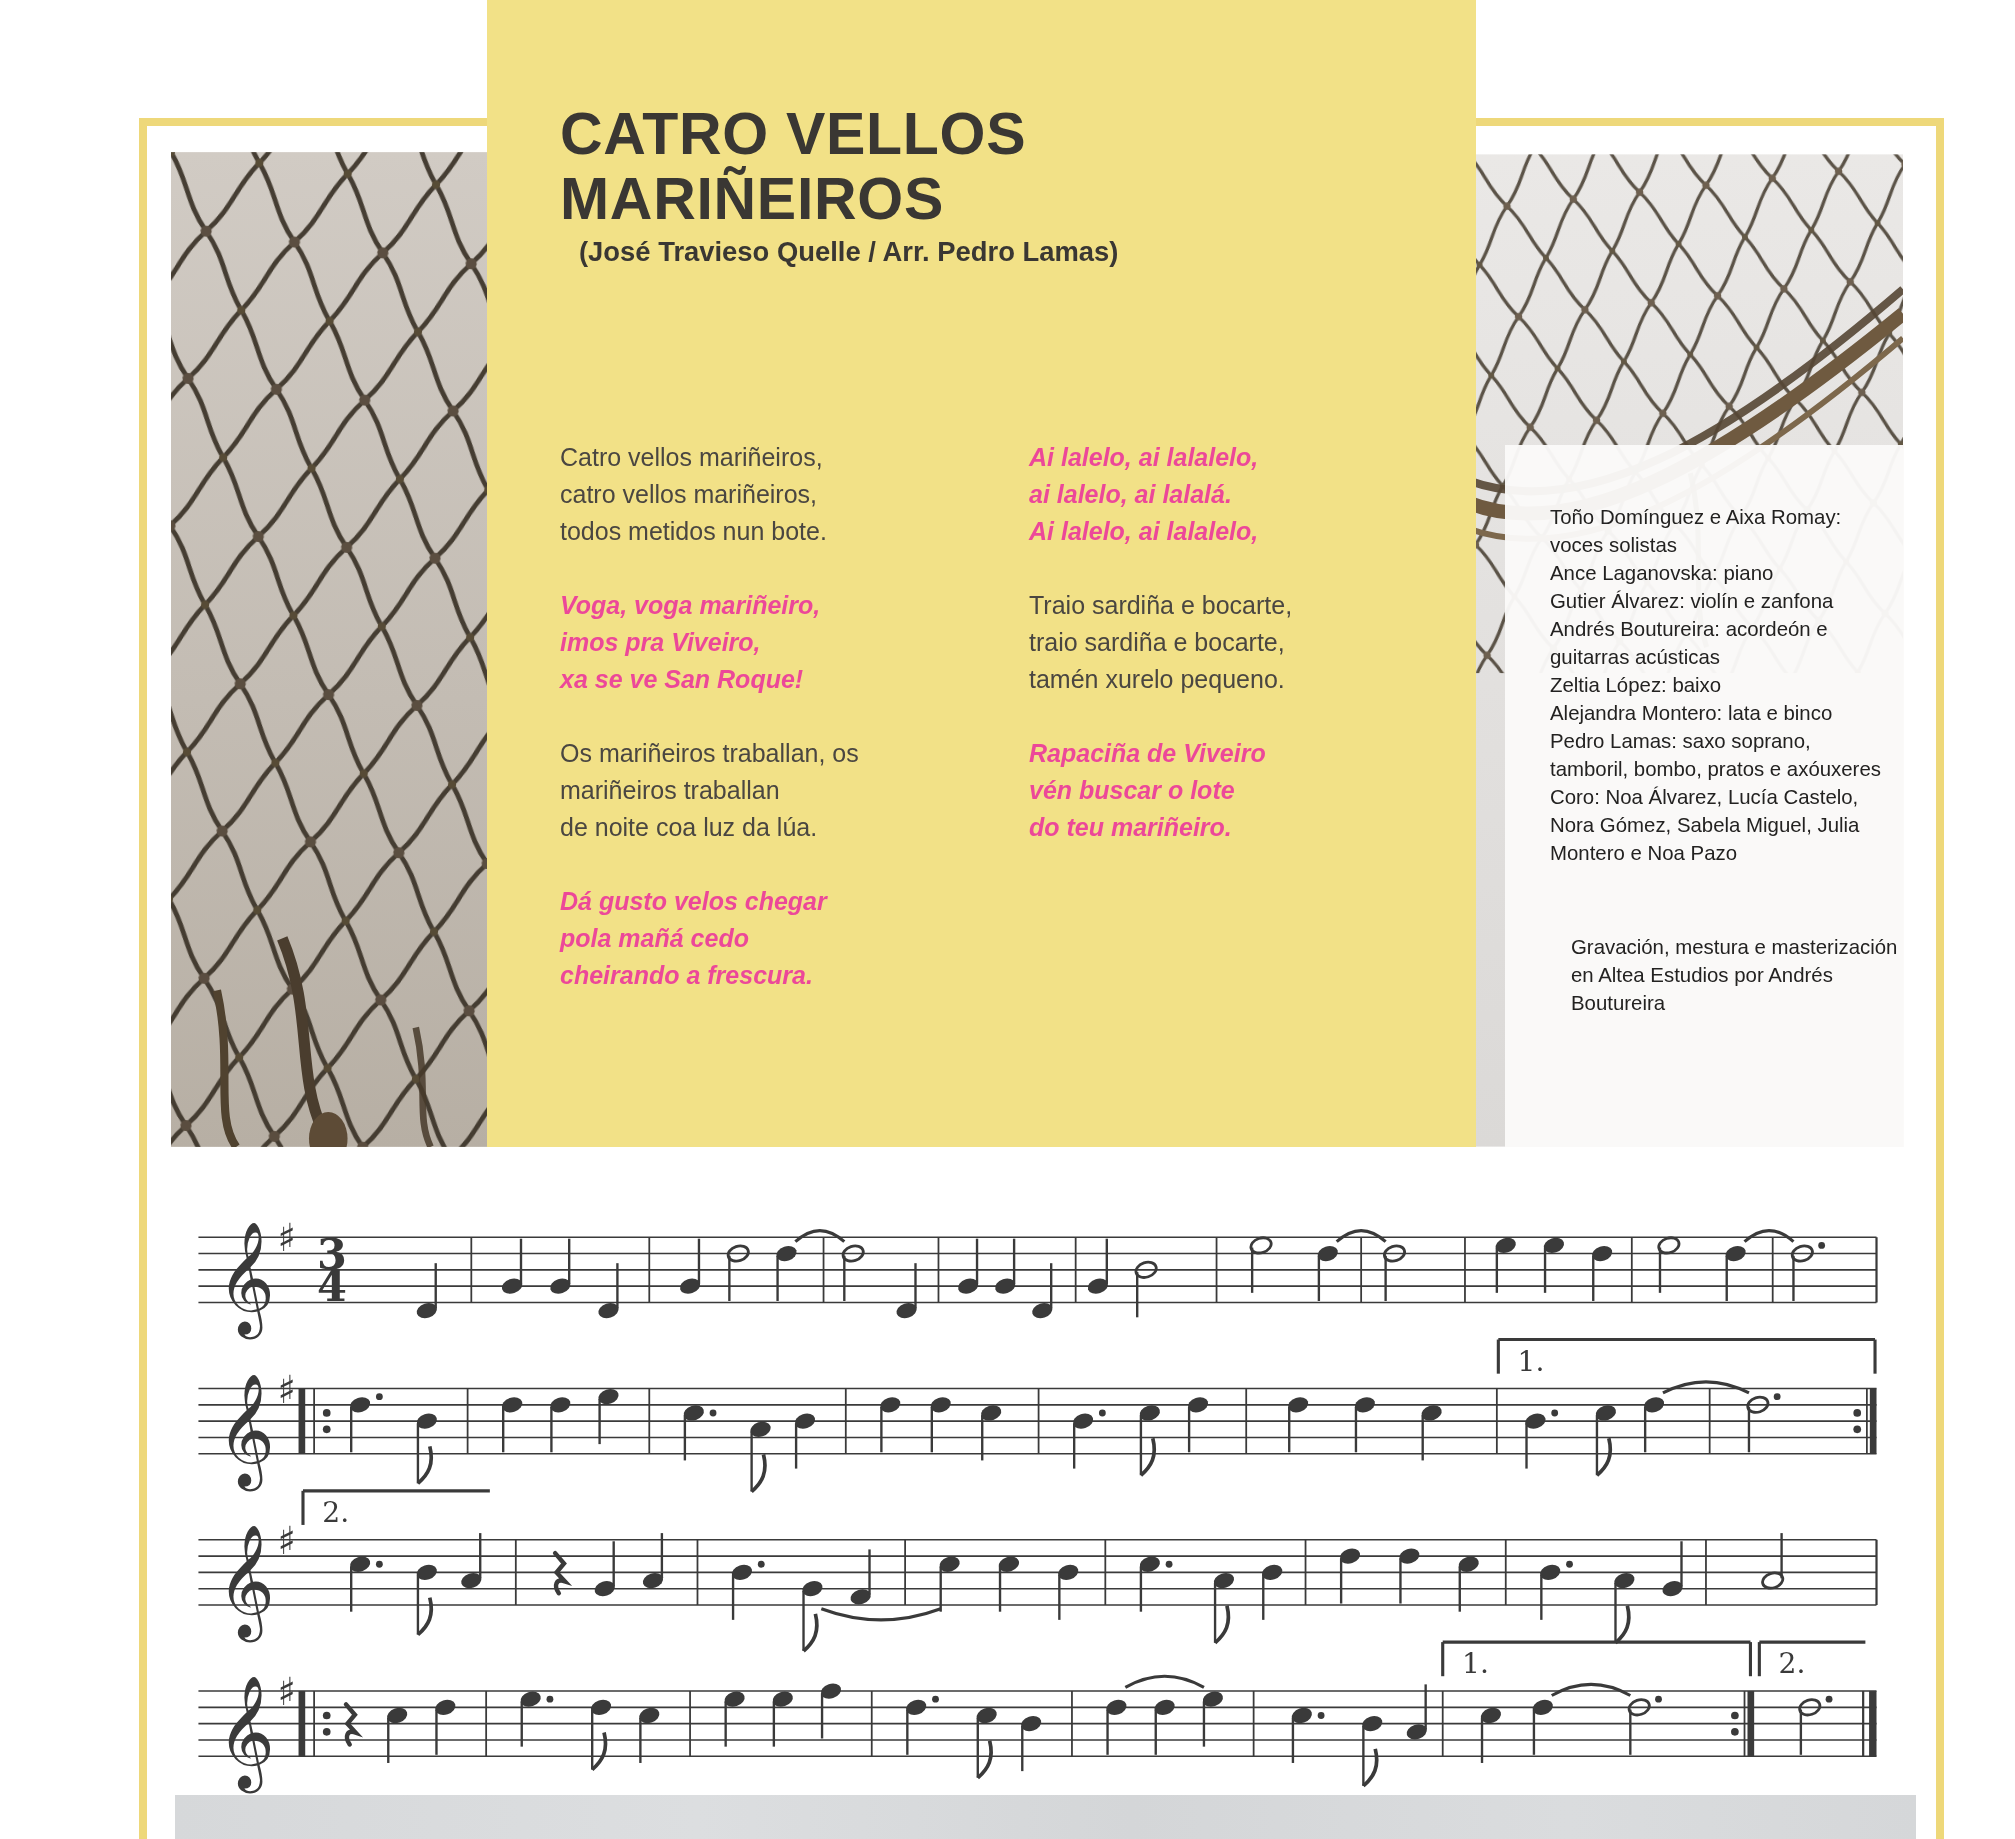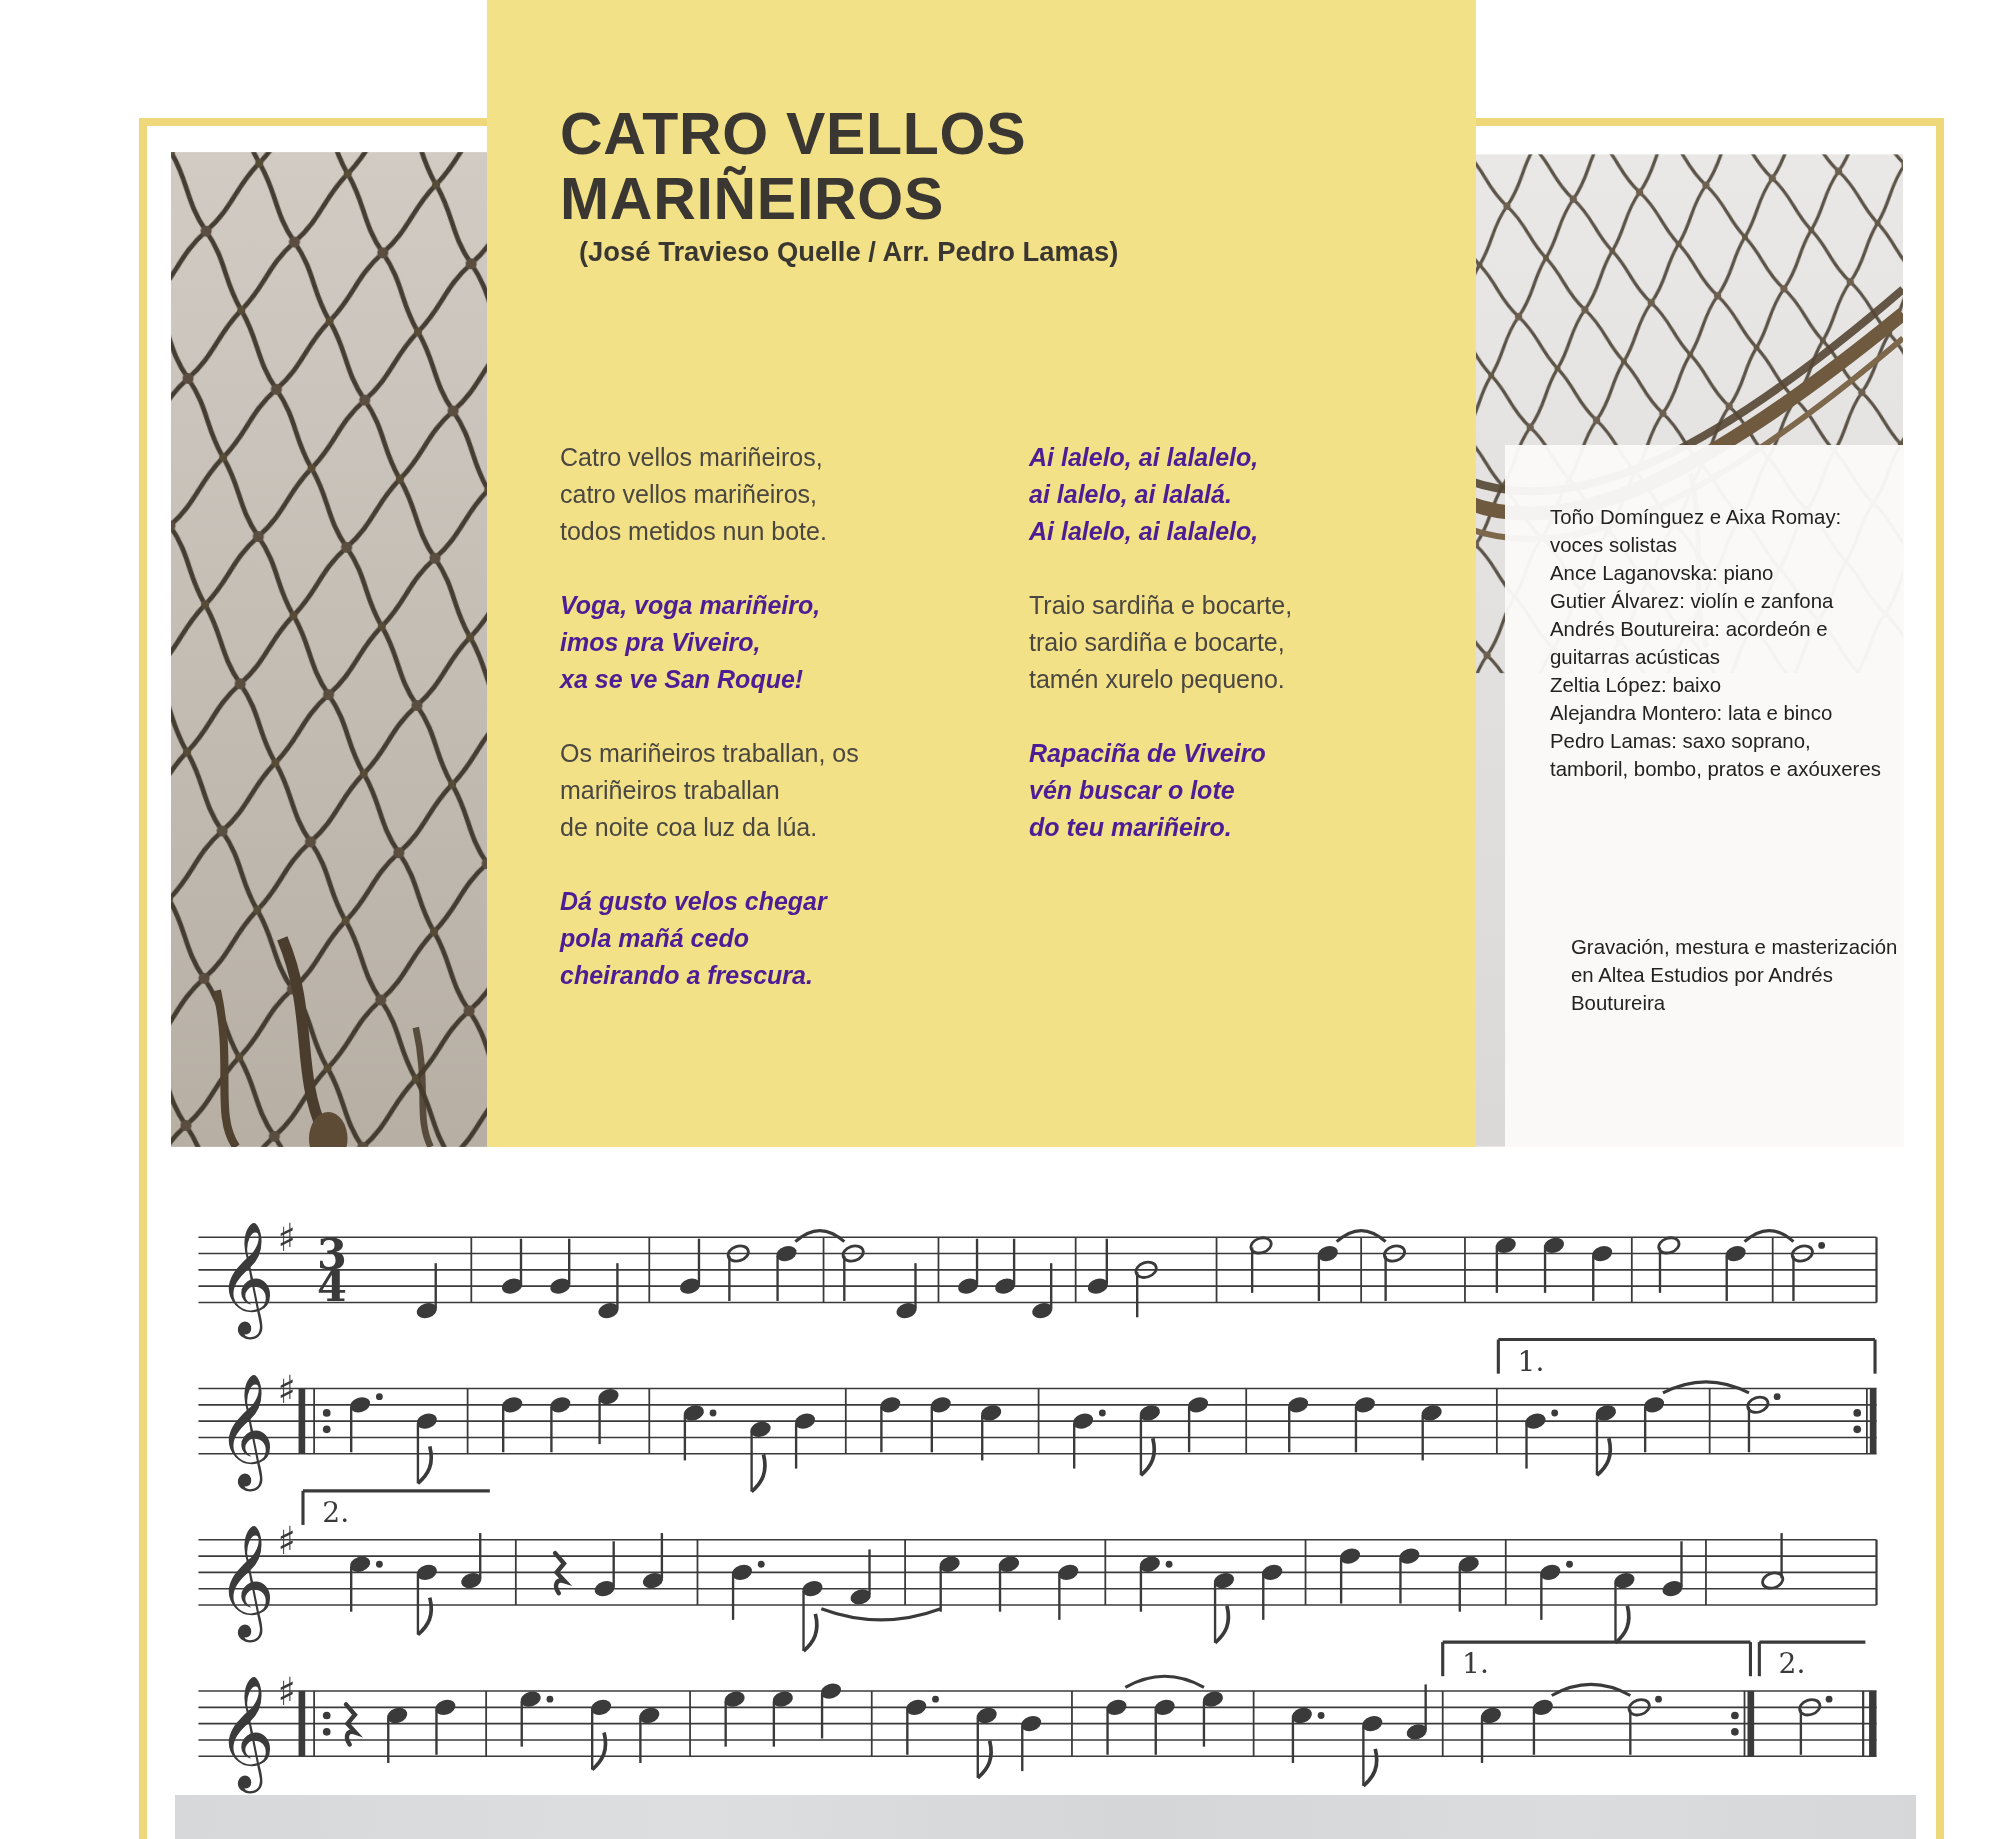--- a/index.html
+++ b/index.html
@@ -22,21 +22,21 @@
   #yellow-panel{left:487px;top:0;width:989px;height:1147px;background:#f2e187;}
   #page-title{left:560px;top:102px;width:890px;color:#3a3733;
      font-size:59px;font-weight:700;line-height:65px;letter-spacing:0.7px;}
   #byline{left:579px;top:236px;width:890px;color:#3a3733;
      font-size:27.4px;font-weight:700;}
 
   .lyrics-col{top:439px;width:460px;color:#4a4641;font-size:25px;line-height:37px;}
   #lyrics-col-1{left:560px;}
   #lyrics-col-2{left:1029px;}
   .stanza{margin:0 0 37px 0;}
-  .stanza.chorus{font-weight:700;font-style:italic;color:#4c1d95;}
+  .stanza.chorus{font-weight:700;font-style:italic;color:#ec4899;}
 
   
   #credits-box{left:1505px;top:445px;width:399px;height:702px;
      background:rgba(251,250,249,0.96);}
   #credits-list{left:1550px;top:503px;width:340px;color:#232221;
      font-size:20.4px;line-height:28px;}
   #production-note{left:1550px;top:933px;width:340px;color:#232221;
      font-size:20.4px;line-height:28px;margin-left:21px;}
 
   #sheet-music{left:171px;top:1157px;width:1750px;height:638px;}
@@ -149,20 +149,21 @@
 
 <div class="abs" id="credits-box"></div>
 <div class="abs" id="credits-list">
     <div>Toño Domínguez e Aixa Romay: voces solistas</div>
     <div>Ance Laganovska: piano</div>
     <div>Gutier Álvarez: violín e zanfona</div>
     <div>Andrés Boutureira: acordeón e guitarras acústicas</div>
     <div>Zeltia López: baixo</div>
     <div>Alejandra Montero: lata e binco</div>
     <div>Pedro Lamas: saxo soprano, tamboril, bombo, pratos e axóuxeres</div>
+    <div>Coro: Noa Álvarez, Lucía Castelo, Nora Gómez, Sabela Miguel, Julia Montero e Noa Pazo</div>
   </div>
 <div class="abs" id="production-note">Gravación, mestura e masterización en Altea Estudios por Andrés Boutureira</div>
 
 <div class="abs" id="sheet-music">
   <svg id="score-svg" width="1750" height="638" viewBox="230 1560 2360 860" xmlns="http://www.w3.org/2000/svg">
       <line x1="267" y1="1668" x2="2530" y2="1668" stroke="#3a3a3a" stroke-width="2.2"></line>
       <line x1="267" y1="1690" x2="2530" y2="1690" stroke="#3a3a3a" stroke-width="2.2"></line>
       <line x1="267" y1="1712" x2="2530" y2="1712" stroke="#3a3a3a" stroke-width="2.2"></line>
       <line x1="267" y1="1734" x2="2530" y2="1734" stroke="#3a3a3a" stroke-width="2.2"></line>
       <line x1="267" y1="1756" x2="2530" y2="1756" stroke="#3a3a3a" stroke-width="2.2"></line>

